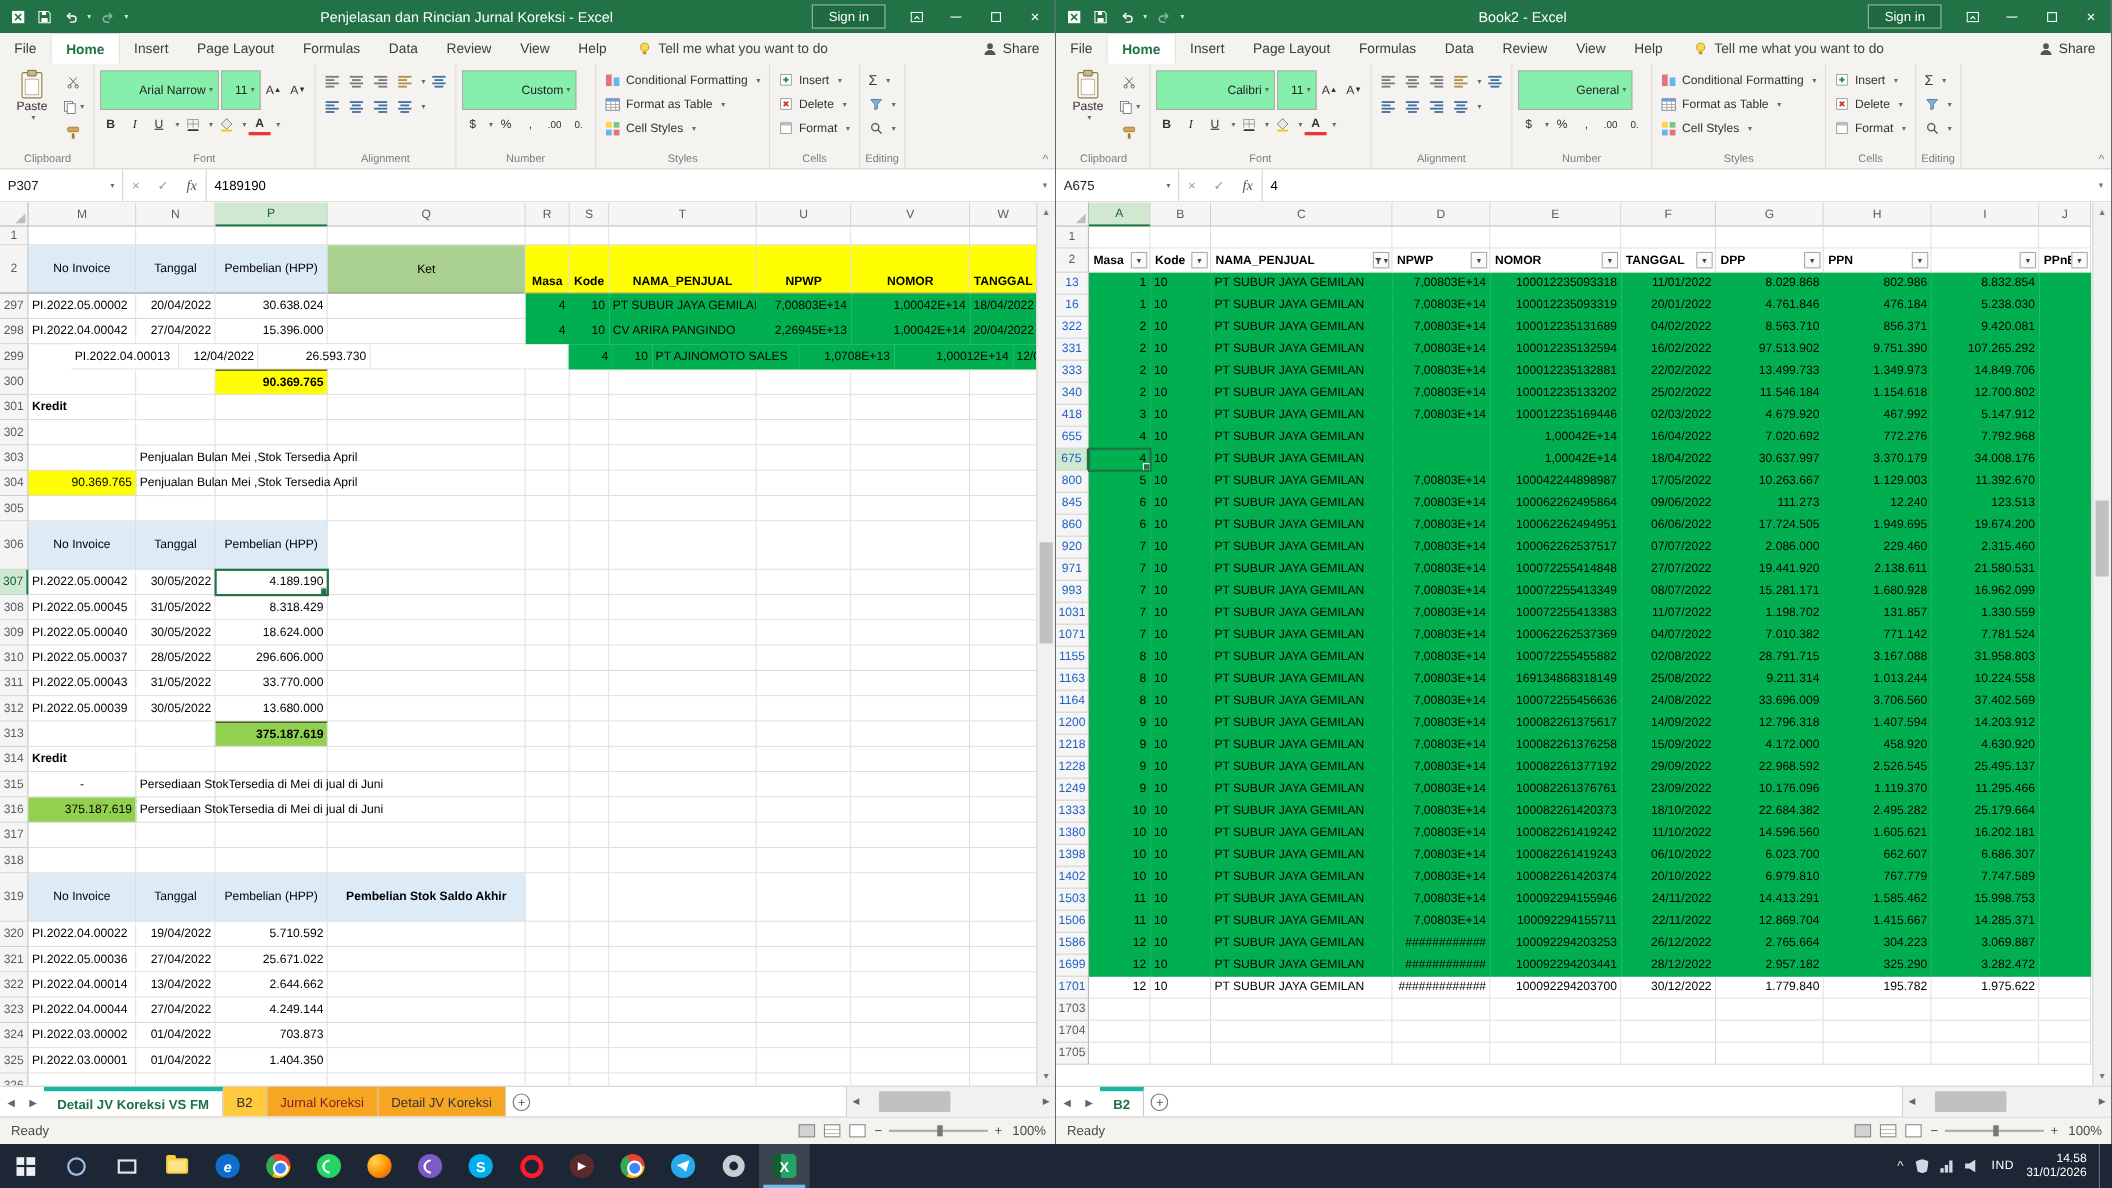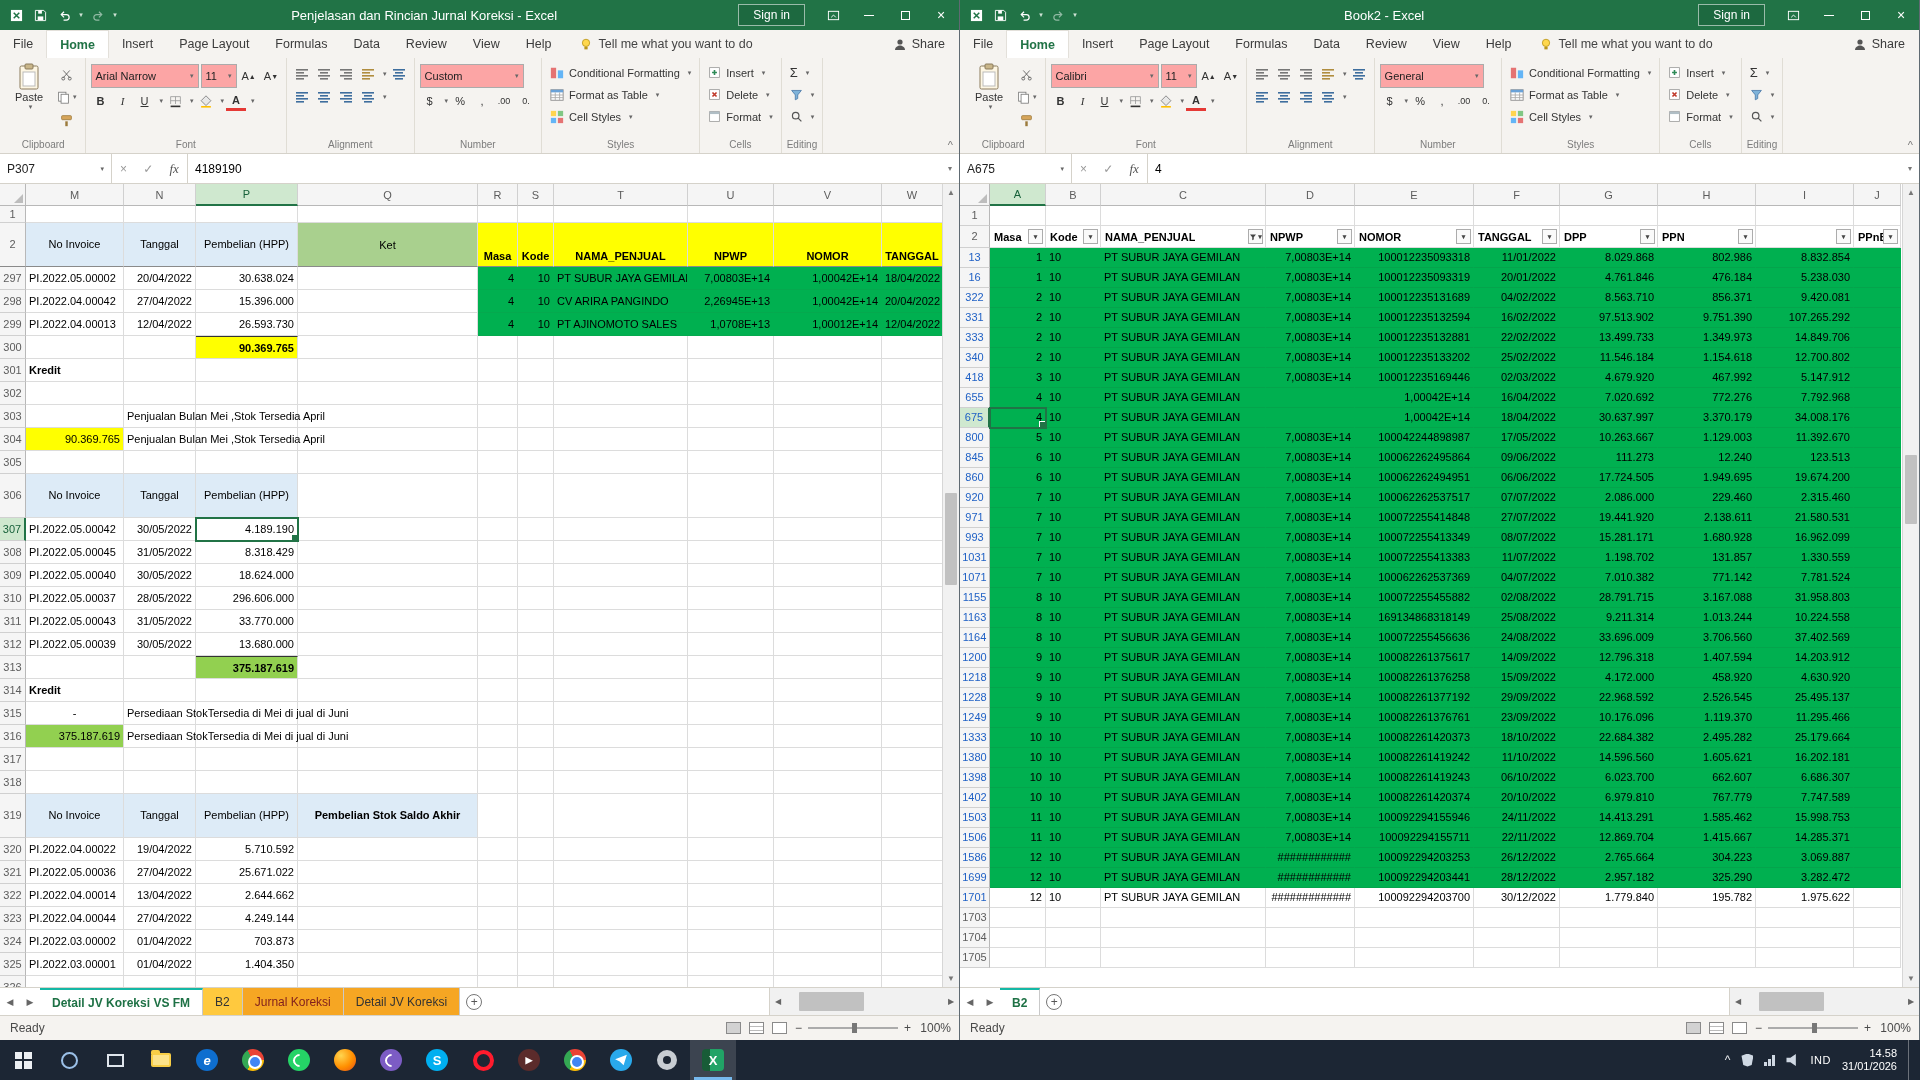--- a/index.html
+++ b/index.html
@@ -29,21 +29,21 @@
 
   
   .ribbon{height:96px;background:#F5F3F0;border-bottom:1px solid #D5D2CA;display:flex;align-items:stretch;position:relative;flex:none;padding-left:2px;overflow:hidden;}
   .rgroup{display:flex;flex-direction:column;border-right:1px solid #E0DDD5;padding:2px 5px 0;flex:none;}
   .rgc{flex:1;display:flex;align-items:flex-start;gap:3px;}
   .glab{height:15px;font-size:10px;color:#7c7c7c;text-align:center;line-height:14px;white-space:nowrap;}
   .pastebtn{display:flex;flex-direction:column;align-items:center;width:44px;padding-top:3px;font-size:11px;color:#333;}
   .smallcol,.fontcol{display:flex;flex-direction:column;gap:3px;padding-top:4px;}
   .frow{display:flex;align-items:center;gap:2px;}
   .sbtn{height:20px;min-width:20px;display:flex;align-items:center;justify-content:center;font-size:11px;color:#333;padding:0 3px;white-space:nowrap;}
-  .selbox{background:#fca5a5;border:1px solid #ABABAB;height:24px;display:flex;align-items:center;font-size:11px;padding:0 4px;justify-content:space-between;color:#222;white-space:nowrap;overflow:hidden;}
+  .selbox{background:#86efac;border:1px solid #ABABAB;height:36px;display:flex;align-items:center;font-size:11px;padding:0 4px;justify-content:flex-end;color:#222;white-space:nowrap;overflow:hidden;}
   .dd{font-size:7px;color:#666;margin-left:3px;flex:none;}
   .bld{font-weight:bold;}.itl{font-style:italic;font-family:"Liberation Serif",serif;}.und{text-decoration:underline;}
   .fcbar{border-bottom:3px solid #E53935;font-weight:bold;line-height:12px;}
   .stybtn{display:flex;align-items:center;gap:5px;height:21px;font-size:11px;color:#333;padding:0 3px;white-space:nowrap;}
   .tinytri{font-size:7px;line-height:7px;}
   .collapse{position:absolute;right:6px;bottom:2px;font-size:11px;color:#777;}
 
   
   .fbar{height:30px;display:flex;align-items:stretch;background:#fff;border-bottom:1px solid #D5D2CA;flex:none;}
   .namebox{width:112px;border-right:1px solid #D5D2CA;display:flex;align-items:center;justify-content:space-between;padding:0 7px;font-size:12px;color:#222;flex:none;}
@@ -86,21 +86,21 @@
   .fbtnbox .da{font-size:7px;color:#444;}
   .vscroll{width:17px;background:#F1F1F1;border-left:1px solid #D6D6D6;display:flex;flex-direction:column;flex:none;}
   .varrow{height:17px;display:flex;align-items:center;justify-content:center;font-size:8px;color:#777;flex:none;}
   .vtrack{flex:1;position:relative;}
   .vthumb{position:absolute;left:2px;right:2px;background:#C1C1C1;border-radius:1px;}
 
   
   .tabbar{height:28px;background:#fff;border-top:1px solid #D5D2CA;display:flex;align-items:stretch;font-size:12px;flex:none;}
   .tnav{width:20px;display:flex;align-items:center;justify-content:center;color:#666;font-size:9px;flex:none;}
   .stab{padding:0 12px;display:flex;align-items:center;border-right:1px solid #C9C9C9;color:#333;white-space:nowrap;flex:none;}
-  .stab.active{background:#fff;color:#1E7145;font-weight:bold;border-top:2px solid #14b8a6;}
+  .stab.active{background:#fff;color:#1E7145;font-weight:bold;border-top:4px solid #14b8a6;}
   .newsheet{width:28px;display:flex;align-items:center;justify-content:center;flex:none;}
   .pluscirc{width:16px;height:16px;border:1px solid #767676;border-radius:50%;color:#555;font-size:12px;line-height:14px;text-align:center;}
   .tabfill{flex:1;}
   .hscroll{width:190px;position:relative;background:#F1F1F1;border-left:1px solid #D5D2CA;display:flex;align-items:center;flex:none;}
   .harrow{width:16px;text-align:center;font-size:8px;color:#666;flex:none;}
   .htrack{flex:1;position:relative;height:100%;}
   .hthumb{position:absolute;top:4px;bottom:4px;left:8%;width:42%;background:#C1C1C1;border-radius:1px;}
 
   
   .statusbar{height:25px;background:#F5F3F0;border-top:1px solid #D5D2CA;display:flex;align-items:center;font-size:12px;color:#4a4a4a;flex:none;}
@@ -639,21 +639,21 @@
                 <div class="cell " style="width:180px;line-height:22px;"></div>
                 <div class="cell grn num" style="width:40px;line-height:22px;">4</div>
                 <div class="cell grn num" style="width:36px;line-height:22px;">10</div>
                 <div class="cell grn" style="width:134px;line-height:22px;">CV ARIRA PANGINDO</div>
                 <div class="cell grn num" style="width:86px;line-height:22px;">2,26945E+13</div>
                 <div class="cell grn num" style="width:108px;line-height:22px;">1,00042E+14</div>
                 <div class="cell grn" style="width:61px;line-height:22px;">20/04/2022</div>
               </div>
               <div class="row" style="height:23px">
                 <div class="rowh" style="width:26px;line-height:22px">299</div>
-                <div class="cell " style="width:98px;line-height:22px;">PI.2022.04.00013</div>
+                <div class="cell " style="width:98px;line-height:22px;margin-left:39px;">PI.2022.04.00013</div>
                 <div class="cell num" style="width:72px;line-height:22px;">12/04/2022</div>
                 <div class="cell num" style="width:102px;line-height:22px;">26.593.730</div>
                 <div class="cell " style="width:180px;line-height:22px;"></div>
                 <div class="cell grn num" style="width:40px;line-height:22px;">4</div>
                 <div class="cell grn num" style="width:36px;line-height:22px;">10</div>
                 <div class="cell grn" style="width:134px;line-height:22px;">PT AJINOMOTO SALES</div>
                 <div class="cell grn num" style="width:86px;line-height:22px;">1,0708E+13</div>
                 <div class="cell grn num" style="width:108px;line-height:22px;">1,00012E+14</div>
                 <div class="cell grn" style="width:61px;line-height:22px;">12/04/2022</div>
               </div>

